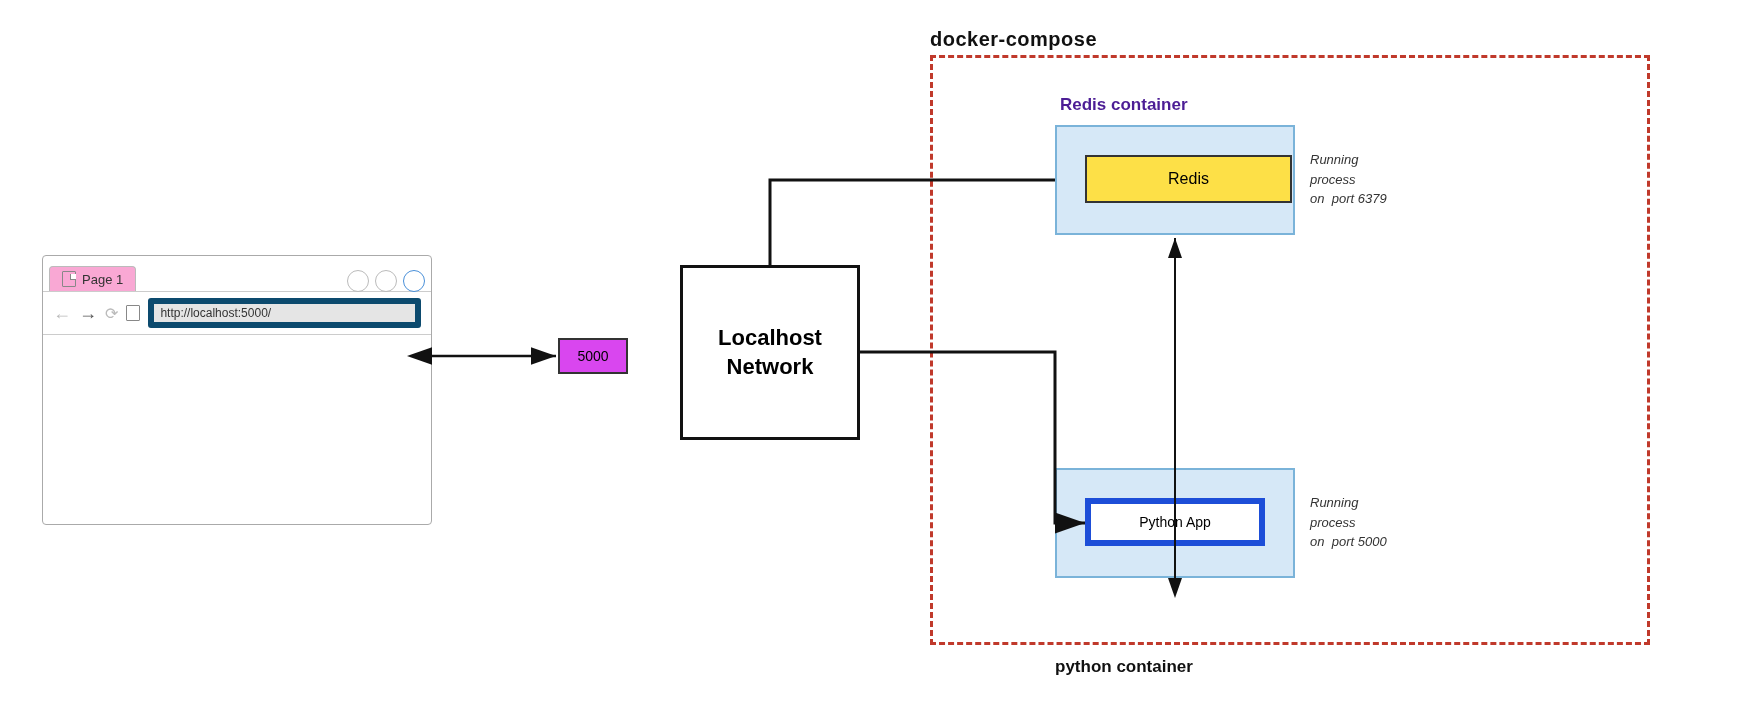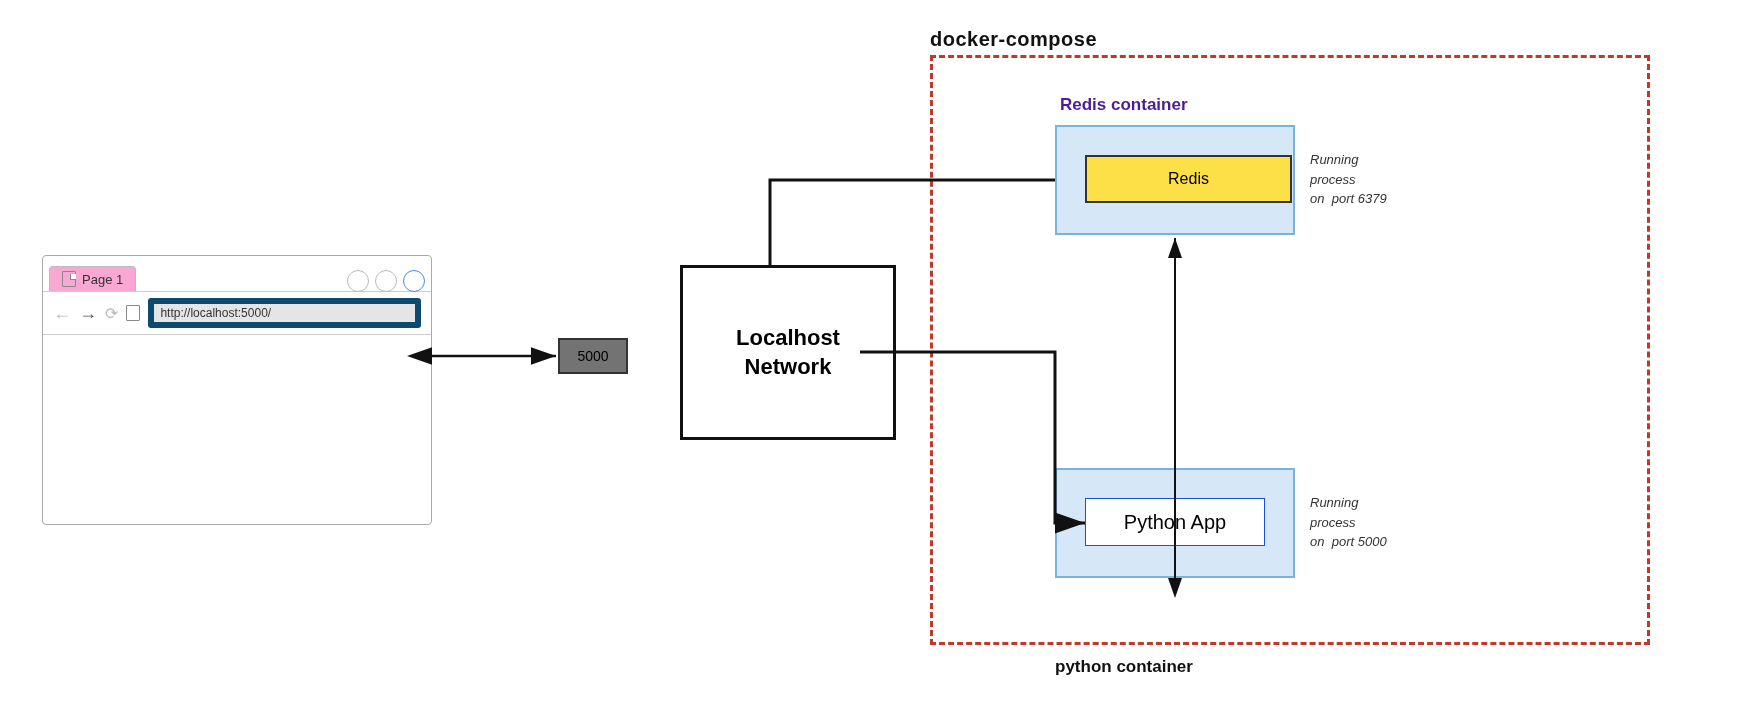--- a/index.html
+++ b/index.html
@@ -140,34 +140,34 @@
     }
 
     
     .port-box {
       position: absolute;
       left: 558px;
       top: 338px;
       width: 70px;
       height: 36px;
       border: 2px solid #333;
-      background: #737373;
+      background: #d946ef;
       display: flex;
       align-items: center;
       justify-content: center;
       font-size: 14px;
       font-weight: normal;
     }
 
     
     .network-box {
       position: absolute;
       left: 680px;
       top: 265px;
-      width: 216px;
+      width: 180px;
       height: 175px;
       border: 3px solid #111;
       background: #fff;
       display: flex;
       align-items: center;
       justify-content: center;
       text-align: center;
       font-size: 22px;
       font-weight: bold;
       line-height: 1.3;
@@ -258,26 +258,26 @@
       background: #d6e8f7;
       border: 2px solid #7ab3d9;
     }
 
     .python-inner-box {
       position: absolute;
       left: 1085px;
       top: 498px;
       width: 180px;
       height: 48px;
-      border: 1px solid #1d4ed8;
+      border: 6px solid #1d4ed8;
       background: #fff;
       display: flex;
       align-items: center;
       justify-content: center;
-      font-size: 20px;
+      font-size: 14px;
     }
 
     .python-running-text {
       position: absolute;
       left: 1310px;
       top: 493px;
       font-size: 13px;
       font-style: italic;
       color: #333;
       line-height: 1.5;

